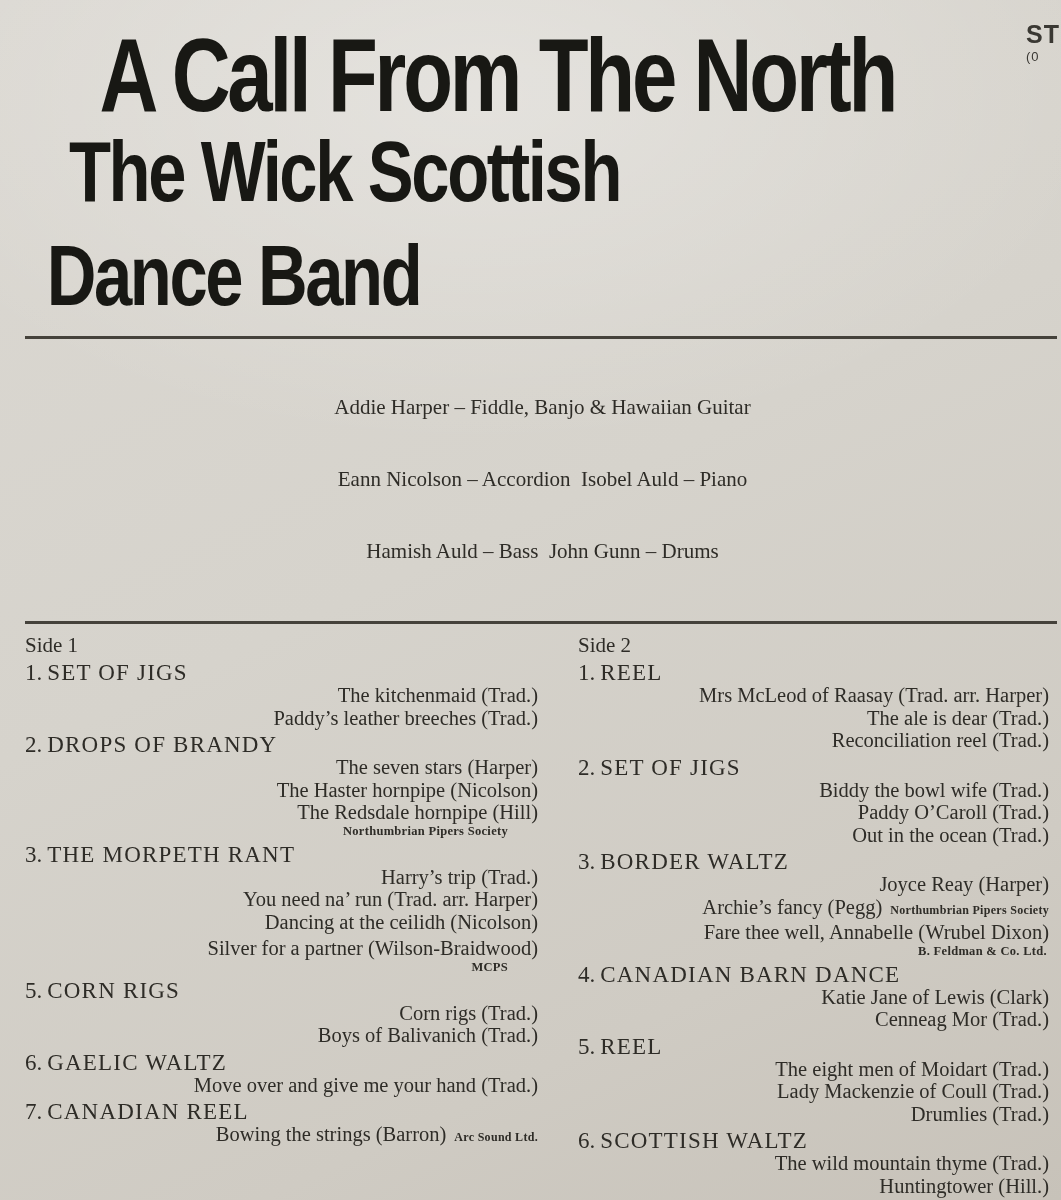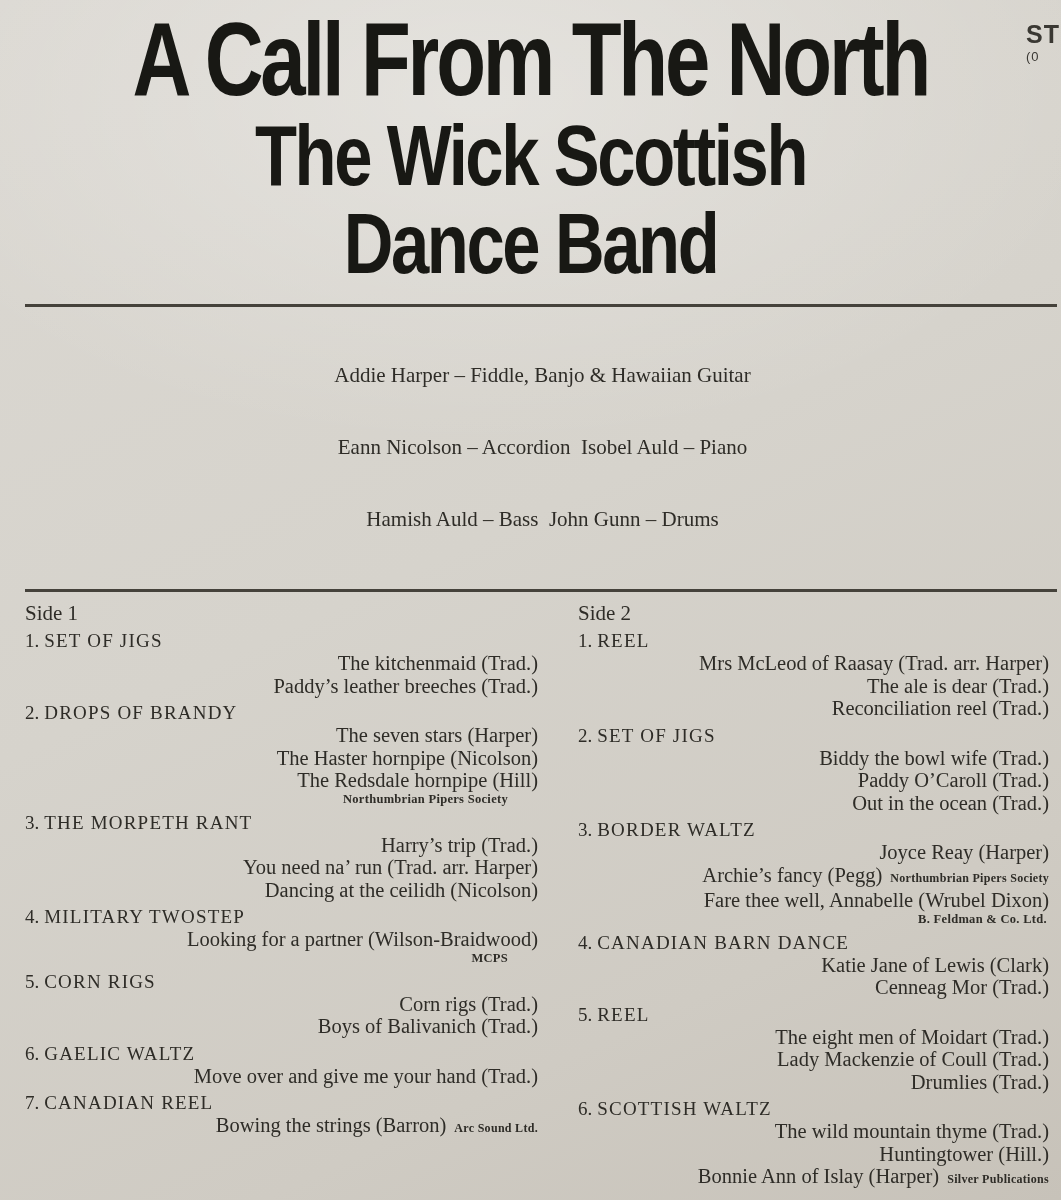--- a/index.html
+++ b/index.html
@@ -9,28 +9,28 @@
     margin:0 auto;
     overflow:hidden;
     background:
       radial-gradient(ellipse 900px 500px at 45% 8%, rgba(255,255,255,0.30), rgba(255,255,255,0) 70%),
       linear-gradient(155deg, #dbd8d2 0%, #d6d3cc 45%, #cfcbc3 78%, #c7c2b9 100%);
     color:#2e2c27;
     font-family:"Liberation Serif", serif;
   }
 
   
-  .masthead { padding-top:8px; text-align:center; color:#181814;
+  .masthead { padding-top:24px; color:#181814;
               font-family:"Liberation Sans", sans-serif; font-weight:bold; }
   .title-line { line-height:1; white-space:nowrap; }
   .title-line > span { display:inline-block; }
   .t1 > span { font-size:102px; letter-spacing:-4px; transform:scale(0.80,1.02); }
   .t2 { margin-top:2px; }
   .t2 > span { font-size:86px; letter-spacing:-3px; transform:scale(0.80,1.0); }
-  .t3 { margin-top:2px; }
+  .t3 { margin-top:18px; }
   .t3 > span { font-size:86px; letter-spacing:-3px; transform:scale(0.80,1.0); }
 
   
   .corner { position:absolute; top:22px; left:1026px; width:80px;
             font-family:"Liberation Sans", sans-serif; color:#3a3833; }
   .corner .st { font-size:25px; font-weight:bold; letter-spacing:1px; line-height:1; }
   .corner .sub { font-size:13px; margin-top:2px; letter-spacing:1px; }
 
   
   .rule { border:0; border-top:3px solid #45423b; margin:0; }
@@ -40,21 +40,21 @@
   
   .credits { margin-top:8px; text-align:center; font-size:21px; line-height:24px;
              white-space:pre-wrap;margin-left:24px; }
 
   
   .tracklists { display:flex; padding:10px 0 0 25px; height:600px; box-sizing:border-box; }
   .col-left  { width:553px; padding-right:40px; box-sizing:border-box; }
   .col-right { flex:1; padding-right:12px; }
   .side-label { font-size:21px; line-height:23px; }
   .track { margin-top:4px; }
-  .track-heading { font-size:19px; line-height:23px; white-space:nowrap; }
+  .track-heading { font-size:23px; line-height:23px; white-space:nowrap; }
   .ttitle { letter-spacing:1.2px; margin-left:5px; }
   .tune { margin-left:80px; font-size:20.5px; line-height:22.5px; white-space:nowrap;text-align:right; }
   .pub-inline { font-size:12px; font-weight:bold; margin-left:8px; letter-spacing:0.3px; }
   .pub-note { text-align:right; font-size:12.5px; line-height:15px; font-weight:bold;
               padding-right:30px; letter-spacing:0.3px; }
   .col-right .pub-note { padding-right:2px; }
 </style>
 </head>
 <body>
 
@@ -101,22 +101,21 @@
       </div>
 
       <div class="track">
         <div class="track-heading"><span class="tnum">3.</span><span class="ttitle">THE MORPETH RANT</span></div>
         <div class="tune">Harry’s trip (Trad.)</div>
         <div class="tune">You need na’ run (Trad. arr. Harper)</div>
         <div class="tune">Dancing at the ceilidh (Nicolson)</div>
       </div>
 
       <div class="track">
-        <div class="track-heading"><span class="tnum">4.</span><span class="ttitle">MILITARY TWOSTEP</span></div>
-        <div class="tune">Looking for a partner (Wilson-Braidwood)</div>
+        <div class="tune">Silver for a partner (Wilson-Braidwood)</div>
         <div class="pub-note">MCPS</div>
       </div>
 
       <div class="track">
         <div class="track-heading"><span class="tnum">5.</span><span class="ttitle">CORN RIGS</span></div>
         <div class="tune">Corn rigs (Trad.)</div>
         <div class="tune">Boys of Balivanich (Trad.)</div>
       </div>
 
       <div class="track">

